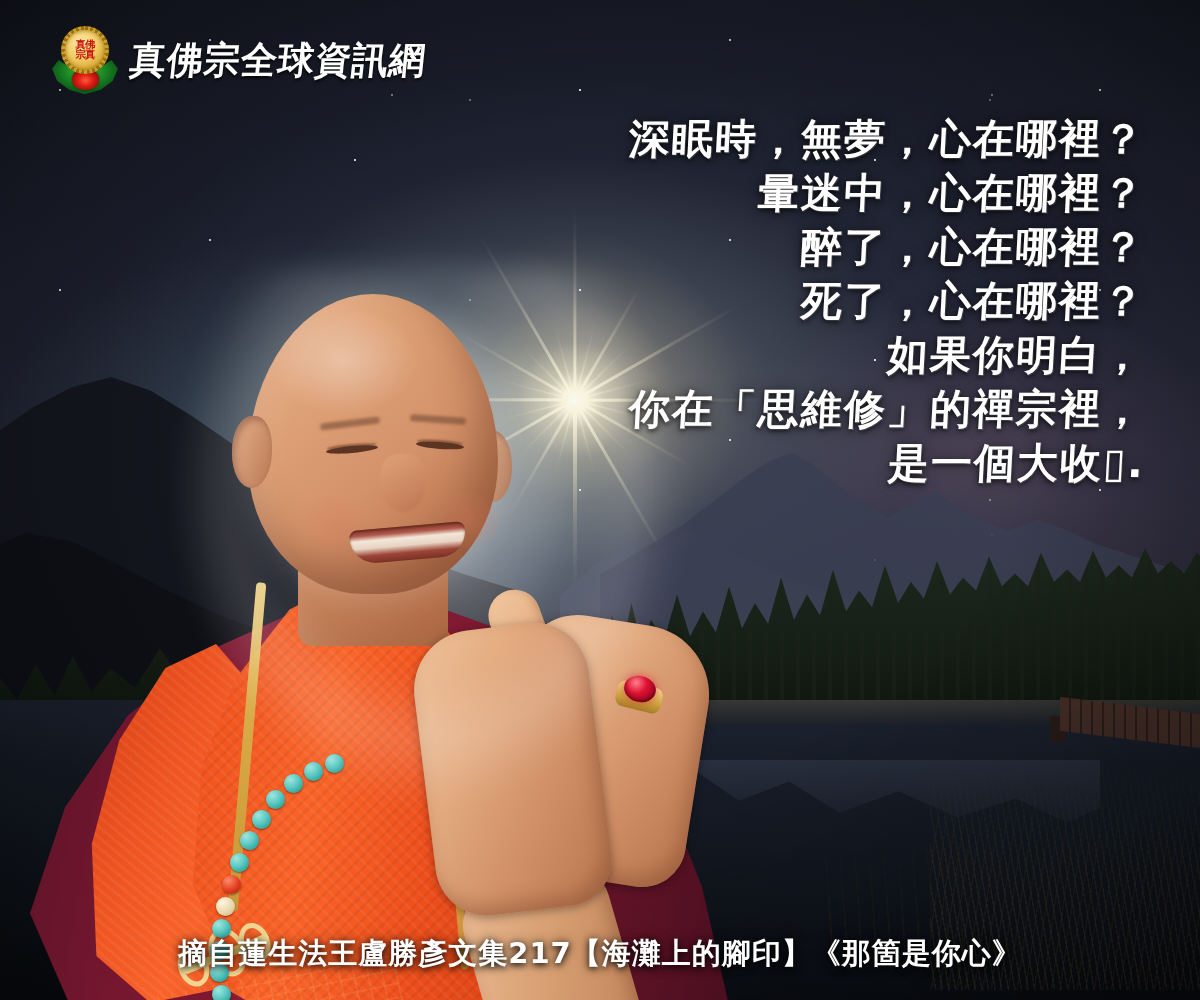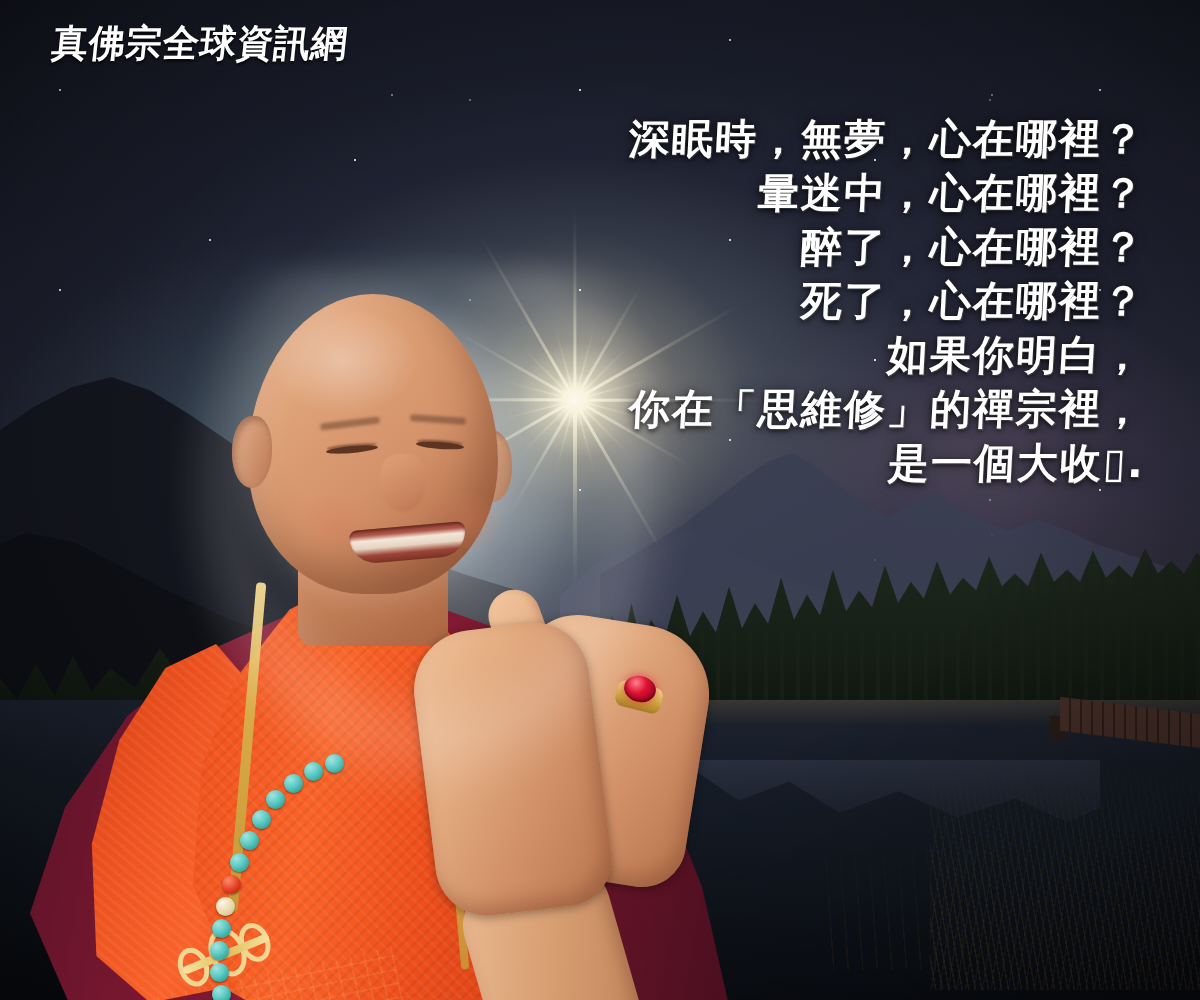--- a/index.html
+++ b/index.html
@@ -666,29 +666,40 @@
     <div class="hand hand-back"></div>
     <div class="thumb"></div>
     <div class="hand hand-front"></div>
     <div class="ring-band"></div>
     <div class="ring-stone"></div>
 
     <div class="figure-glow-edge"></div>
   </div>
 
   <div class="logo-block">
+    <div class="emblem">
+      <div class="leaves"></div>
+      <div class="lotus"></div>
+      <div class="disc-rays"></div>
+      <div class="disc">
+        <div class="disc-text">真佛<br>宗真</div>
+      </div>
+    </div>
     <div class="logo-words">
       <div class="logo-cn">真佛宗全球資訊網</div>
     </div>
   </div>
 
   <div class="poem">
     <div class="poem-line">深眠時，無夢，心在哪裡？</div>
     <div class="poem-line">暈迷中，心在哪裡？</div>
     <div class="poem-line">醉了，心在哪裡？</div>
     <div class="poem-line">死了，心在哪裡？</div>
     <div class="poem-line">如果你明白，</div>
     <div class="poem-line">你在「思維修」的禪宗裡，</div>
     <div class="poem-line">是一個大收▯.</div>
   </div>
 
+  <div class="caption">
+    <span class="caption-text">摘自蓮生法王盧勝彥文集217【海灘上的腳印】《那箇是你心》</span>
+  </div>
 
 </div>
 
 </body></html>

